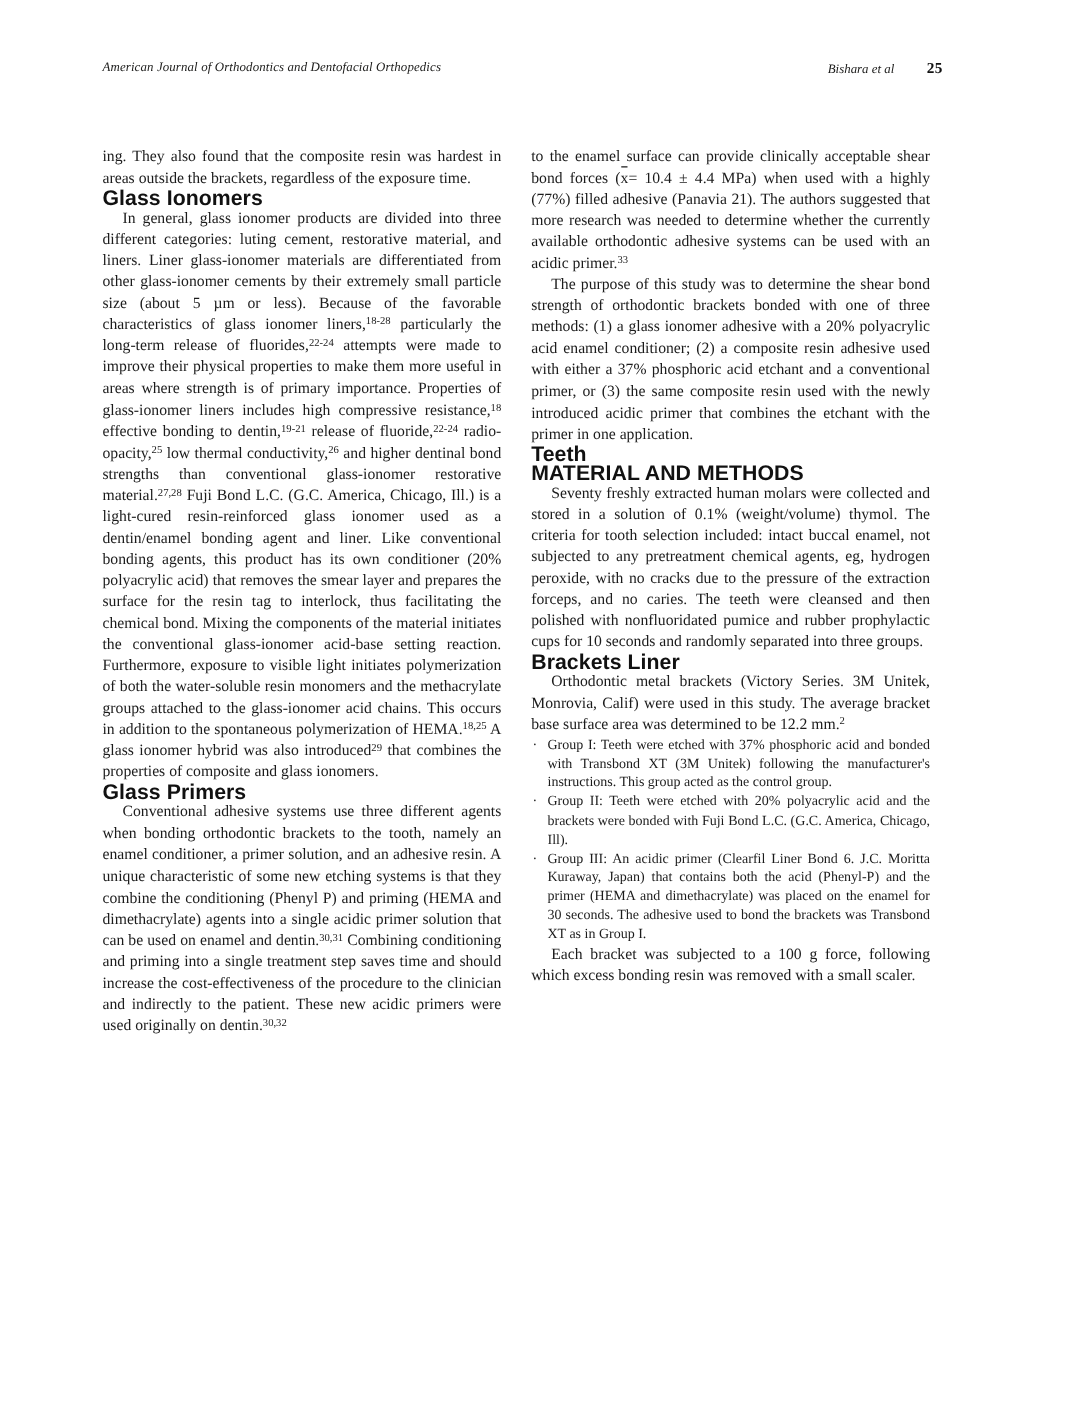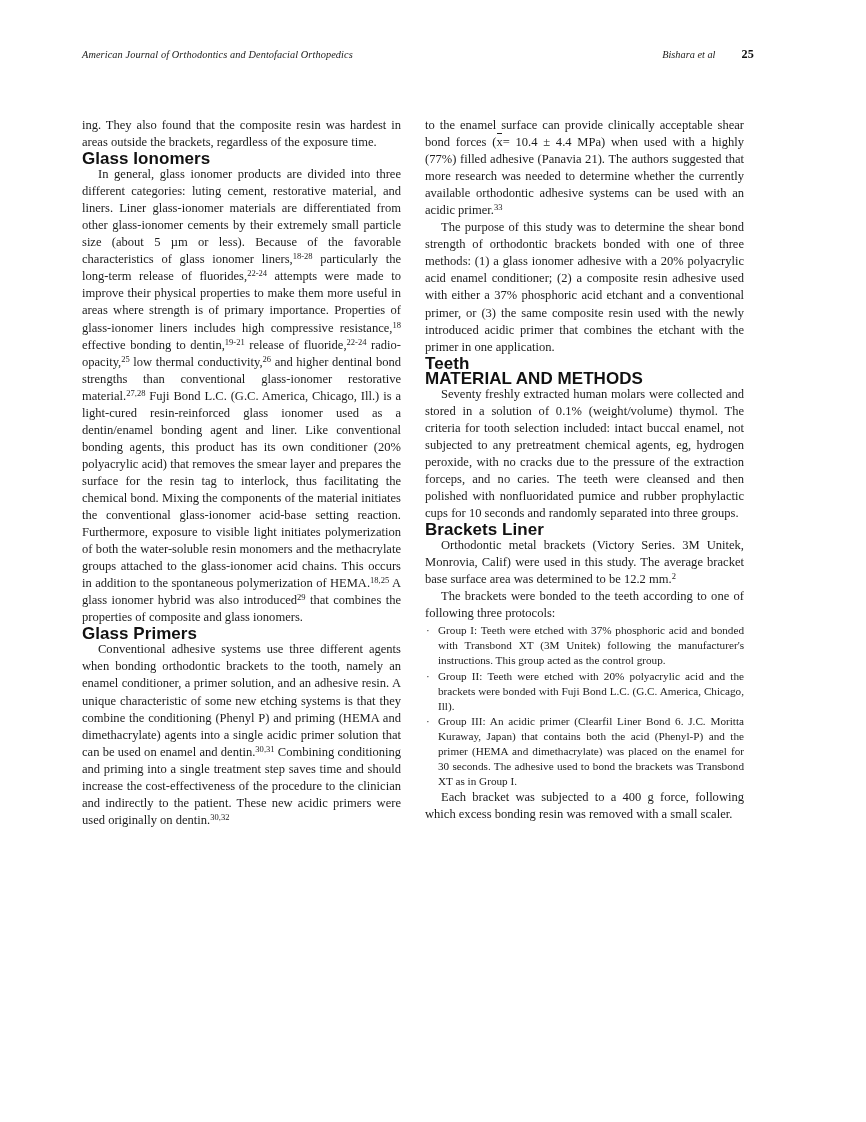--- a/index.html
+++ b/index.html
@@ -186,26 +186,25 @@
       <h3 class="sec sec-tight sec-gap-after">Teeth</h3>
       <h3 class="sec sec-gap-before">MATERIAL AND METHODS</h3>
 
       <p class="body indent"><span>Seventy freshly extracted human molars were collected and stored in a solution of 0.1% (weight/volume) thymol. The criteria for tooth selection included: intact buccal enamel, not subjected to any pretreatment chemical agents, eg, hydrogen peroxide, with no cracks due to the pressure of the extraction forceps, and no caries. The teeth were cleansed and then polished with nonfluoridated pumice and rubber prophylactic cups for 10 seconds and randomly separated into three groups.</span></p>
 
       <h3 class="sec sec-gap-before sec-gap-after">Brackets Liner</h3>
 
       <p class="body indent"><span>Orthodontic metal brackets (Victory Series. 3M Unitek, Monrovia, Calif) were used in this study. The average bracket base surface area was determined to be 12.2 mm.</span><sup>2</sup></p>
 
 
-      <p class="body indent"><span>The brackets were bonded to the teeth according to one of following three protocols:</span></p>
 
       <ul class="bullets">
         <li><span class="bdot">·</span><span>Group I: Teeth were etched with 37% phosphoric acid and bonded with Transbond XT (3M Unitek) following the manufacturer's instructions. This group acted as the control group.</span></li>
         <li><span class="bdot">·</span><span>Group II: Teeth were etched with 20% polyacrylic acid and the brackets were bonded with Fuji Bond L.C. (G.C. America, Chicago, Ill).</span></li>
         <li><span class="bdot">·</span><span>Group III: An acidic primer (Clearfil Liner Bond 6. J.C. Moritta Kuraway, Japan) that contains both the acid (Phenyl-P) and the primer (HEMA and dimethacrylate) was placed on the enamel for 30 seconds. The adhesive used to bond the brackets was Transbond XT as in Group I.</span></li>
       </ul>
 
-      <p class="body indent after-list"><span>Each bracket was subjected to a 400 g force, following which excess bonding resin was removed with a small scaler.</span></p>
+      <p class="body indent after-list"><span>Each bracket was subjected to a 100 g force, following which excess bonding resin was removed with a small scaler.</span></p>
 
     </div>
 
   </div>
 </div>
 
 </body></html>

